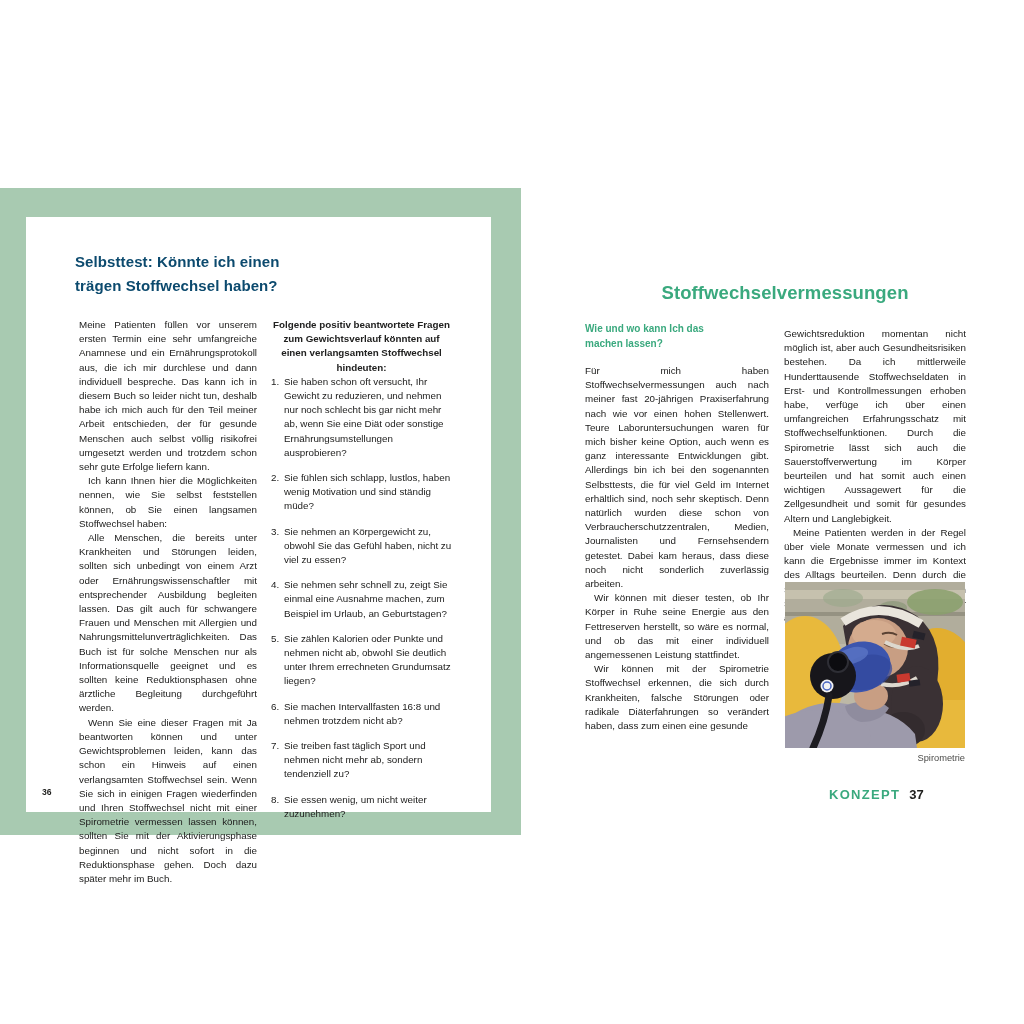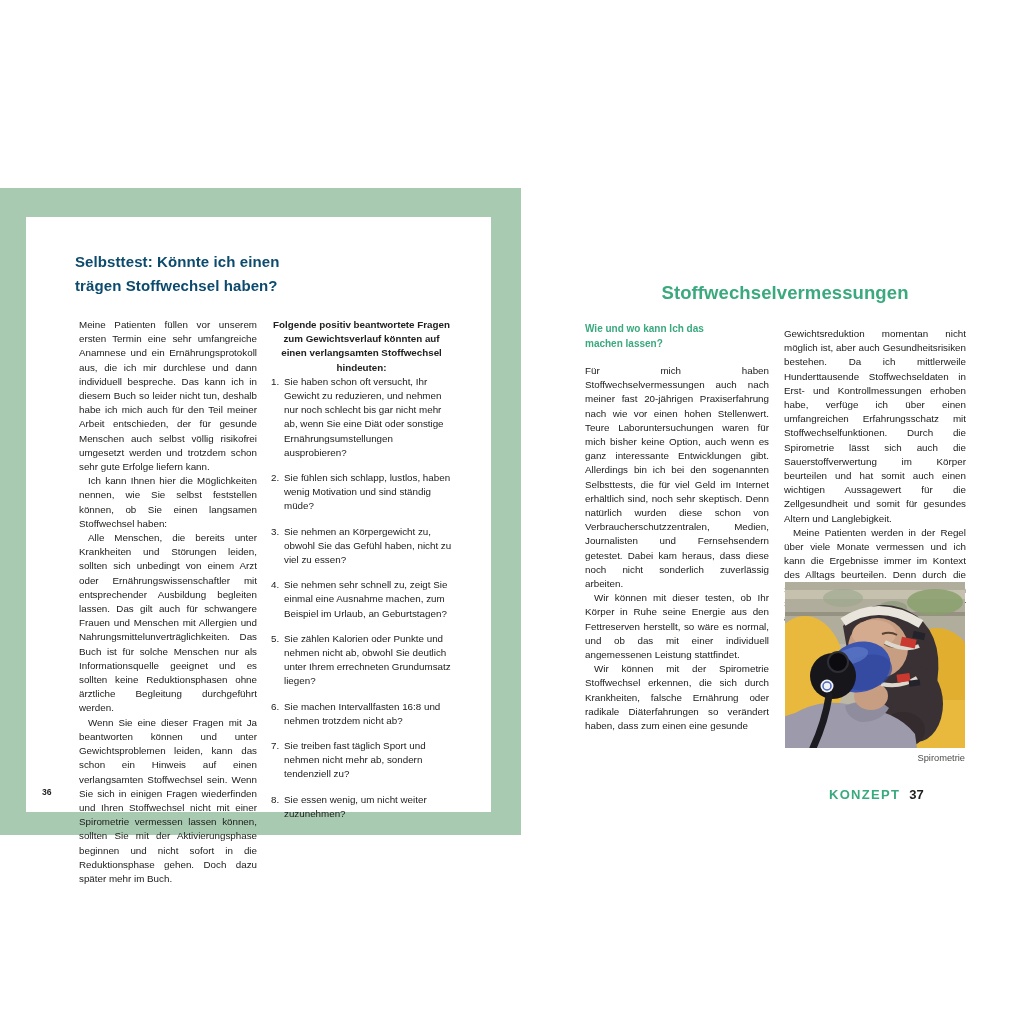--- a/index.html
+++ b/index.html
@@ -99,21 +99,21 @@
 
 <div class="abs pagenum-left">36</div>
 
 <div class="abs rp-title">Stoffwechselvermessungen</div>
 
 <div class="abs rp-subtitle">Wie und wo kann Ich das machen lassen?</div>
 
 <div class="abs col rp-col1 justify">
   <p>Für mich haben Stoffwechselvermessungen auch nach meiner fast 20-jährigen Praxiserfahrung nach wie vor einen hohen Stellenwert. Teure Laboruntersuchungen waren für mich bisher keine Option, auch wenn es ganz interessante Entwicklungen gibt. Allerdings bin ich bei den sogenannten Selbsttests, die für viel Geld im Internet erhältlich sind, noch sehr skeptisch. Denn natürlich wurden diese schon von Verbraucherschutzzentralen, Medien, Journalisten und Fernsehsendern getestet. Dabei kam heraus, dass diese noch nicht sonderlich zuverlässig arbeiten.</p>
   <p class="indent">Wir können mit dieser testen, ob Ihr Körper in Ruhe seine Energie aus den Fettreserven herstellt, so wäre es normal, und ob das mit einer individuell angemessenen Leistung stattfindet.</p>
-  <p class="indent">Wir können mit der Spirometrie Stoffwechsel erkennen, die sich durch Krankheiten, falsche Ernährung oder radikale Diäterfahrungen so verändert haben, dass zum einen eine gesunde</p>
+  <p class="indent">Wir können mit der Spirometrie Stoffwechsel erkennen, die sich durch Krankheiten, falsche Störungen oder radikale Diäterfahrungen so verändert haben, dass zum einen eine gesunde</p>
 </div>
 
 <div class="abs col rp-col2 justify">
   <p>Gewichtsreduktion momentan nicht möglich ist, aber auch Gesundheitsrisiken bestehen. Da ich mittlerweile Hunderttausende Stoffwechseldaten in Erst- und Kontrollmessungen erhoben habe, verfüge ich über einen umfangreichen Erfahrungsschatz mit Stoffwechselfunktionen. Durch die Spirometrie lässt sich auch die Sauerstoffverwertung im Körper beurteilen und hat somit auch einen wichtigen Aussagewert für die Zellgesundheit und somit für gesundes Altern und Langlebigkeit.</p>
   <p class="indent">Meine Patienten werden in der Regel über viele Monate vermessen und ich kann die Ergebnisse immer im Kontext des Alltags beurteilen. Denn durch die Spirometrie erkennt man auch Stressphasen. Hier ein Gerät, mit dem wir arbeiten:</p>
 </div>
 
 <div class="abs photo">
   <svg width="180" height="166" viewBox="0 0 180 166" xmlns="http://www.w3.org/2000/svg">
 

